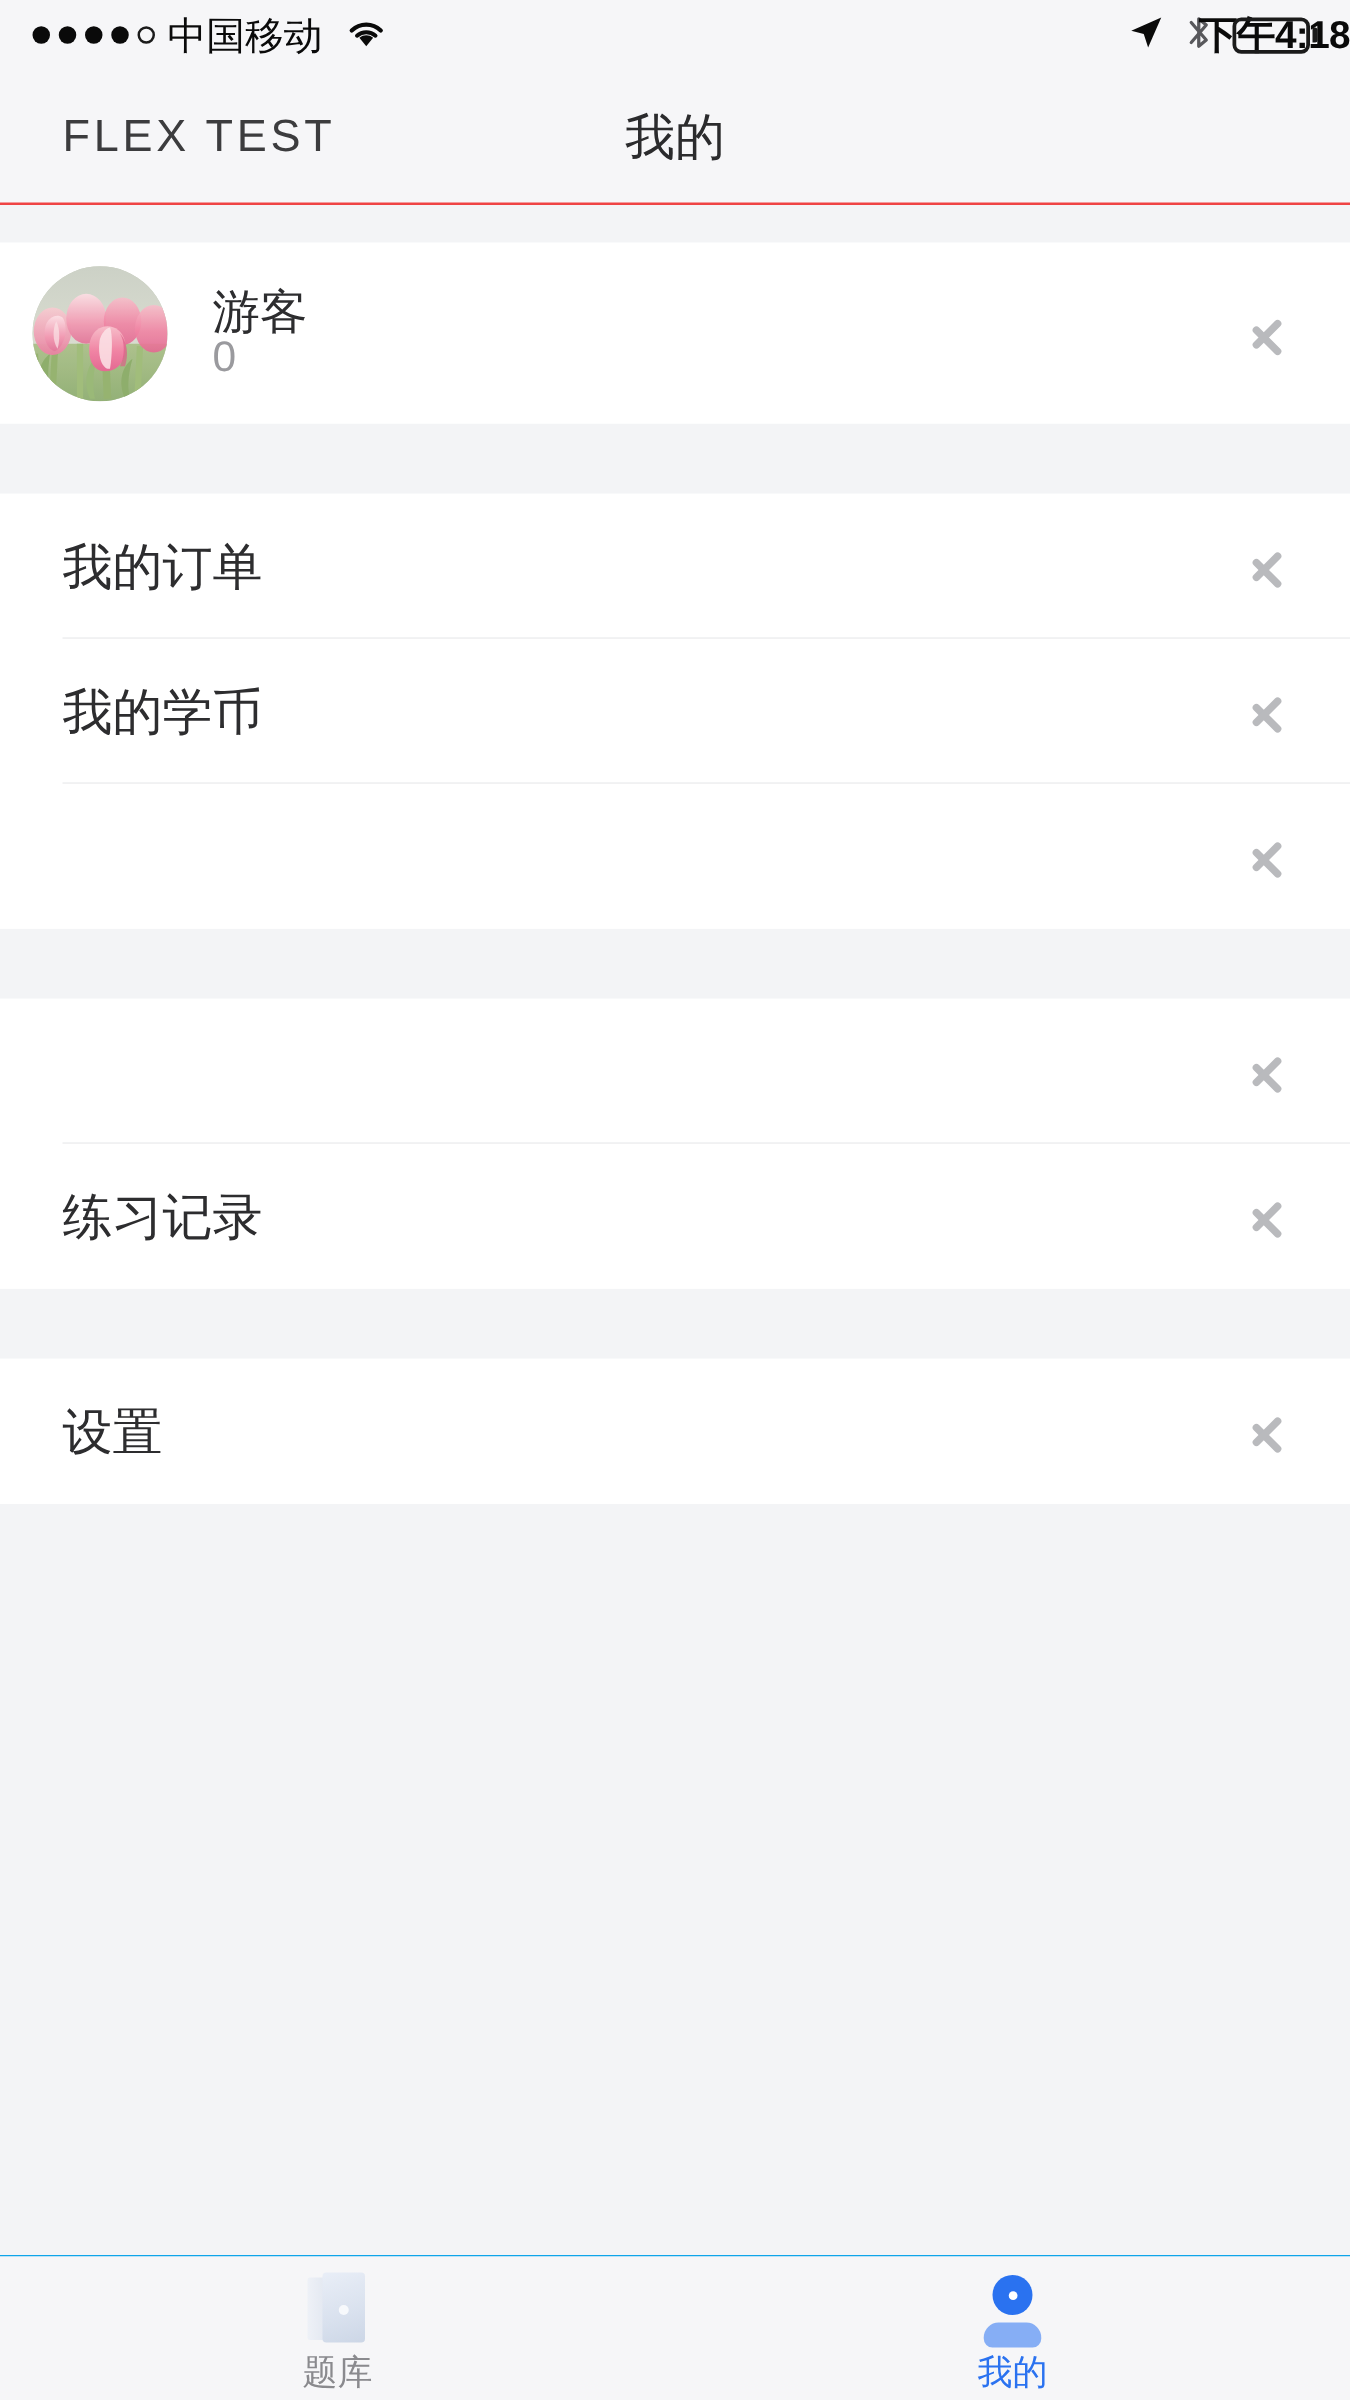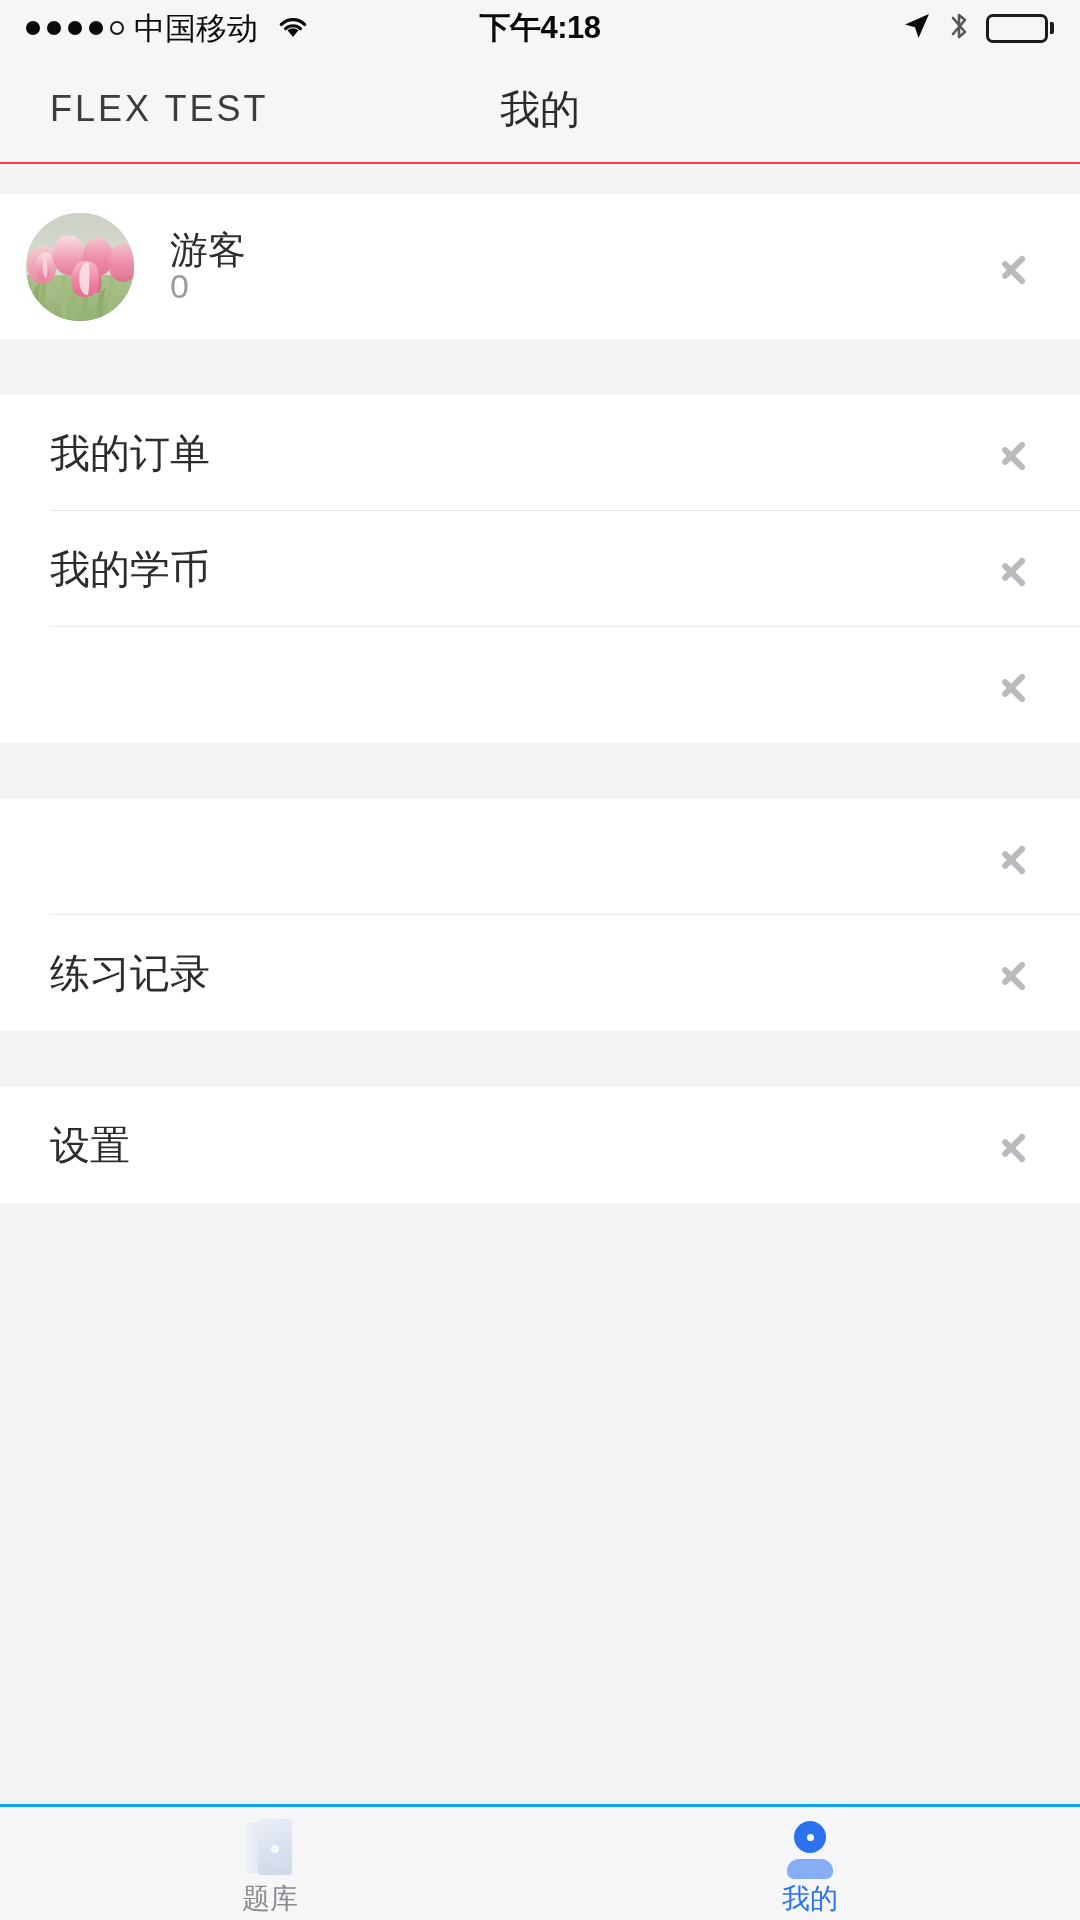--- a/index.html
+++ b/index.html
@@ -21,21 +21,21 @@
     position:relative;
   }
   .sb-left { display:flex; align-items:center; gap:10px; }
   .dots { display:flex; align-items:center; gap:7px; }
   .dot { width:14px; height:14px; border-radius:50%; background:#0a0a0a; }
   .dot.hollow { background:transparent; border:2px solid #1b1b1b; }
   .carrier { font-size:31px; color:#0a0a0a; letter-spacing:0px; line-height:1; }
   .wifi { margin-left:8px; }
   .sb-center {
     position:absolute; left:0; right:0; top:0; bottom:0;
-    display:flex; align-items:center; justify-content:center;
+    display:flex; align-items:center; justify-content:flex-end;
     pointer-events:none;
   }
   .clock { font-size:31px; font-weight:bold; color:#0a0a0a; letter-spacing:-0.5px; }
   .sb-right { margin-left:auto; display:flex; align-items:center; gap:16px; }
   .battery { display:flex; align-items:center; }
   .batt-body {
     width:62px; height:29px; border:3px solid #1b1b1b; border-radius:7px;
     padding:2px; position:relative;
   }
   .batt-fill { height:100%; background:#0a0a0a; border-radius:2px; }
@@ -103,21 +103,21 @@
   }
   .avatar svg { display:block; width:100%; height:100%; }
   .profile-text { margin-left:36px; display:flex; flex-direction:column; justify-content:center; }
   .pname { font-size:38px; color:#2d2d2f; line-height:1; }
   .pcount { font-size:34px; color:#9a9a9e; line-height:1; }
 
   
   .tabbar {
     flex:0 0 116px; height:116px;
     background:#f6f6f8;
-    border-top:3px solid #0ea5e9;
+    border-top:1px solid #0ea5e9;
     display:flex;
   }
   .tab {
     flex:1 1 50%;
     display:flex; flex-direction:column;
     align-items:center; justify-content:center;
     gap:6px;
     padding-top:6px;
   }
   .tab-icon { width:60px; height:58px; position:relative; }

